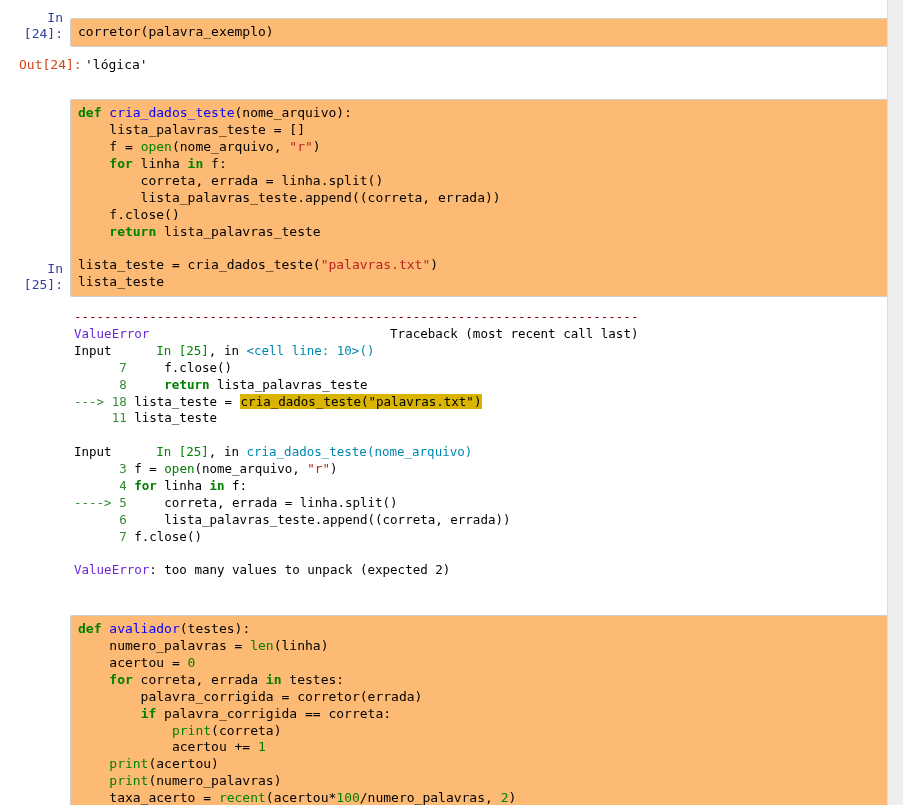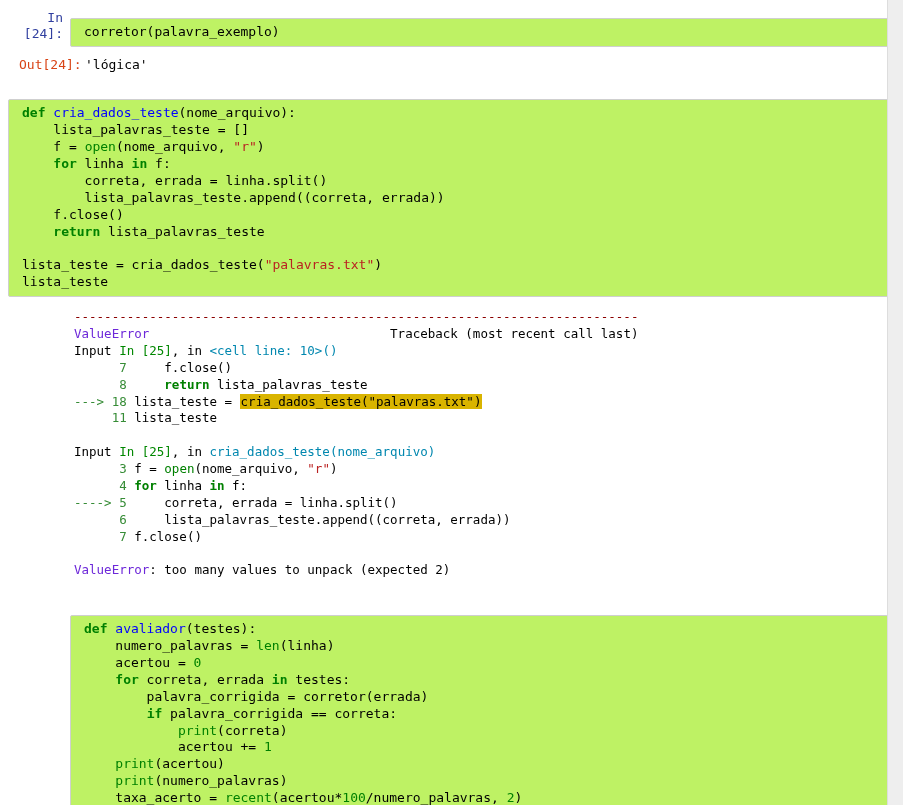--- a/index.html
+++ b/index.html
@@ -18,24 +18,24 @@
     text-align: right;
     padding: 4px 7px 4px 0;
     font-family: monospace;
     font-size: 13px;
     line-height: 1.25;
   }
   .prompt.in { color: #303F9F; }
   .prompt.out { color: #D84315; margin-left: 11px; }
   .content-area { flex: 1; min-width: 0; }
   .code-box {
-    background: #bef264;
+    background: #fdba74;
     border: 1px solid #cfcfcf;
     border-radius: 2px;
-    padding: 5px 13px;
+    padding: 5px 7px;
     font-family: Menlo, Consolas, "DejaVu Sans Mono", monospace;
     font-size: 13px;
     line-height: 1.3;
     white-space: pre;
     overflow-x: auto;
   }
   .output-box {
     padding: 4px 4px;
     font-family: Menlo, Consolas, "DejaVu Sans Mono", monospace;
     font-size: 13px;
@@ -52,21 +52,21 @@
   }
   .dash-line { color: #8B0000; }
   .err-name { color: #6d28d9; }
   .trace-hdr { color: #000; }
   .kw { color: #008000; font-weight: bold; margin-top: 36px; }
   .fnname { color: #0000FF; }
   .str { color: #BA2121; }
   .num-lit { color: #008000; }
   .bi { color: #008000; }
   .cyan-link { color: #0087af; }
-  .tb-green { color: #008700; }
+  .tb-green { color: #008700; margin-left: 37px; }
   .tb-num { color: #368c36; }
   .tb-arrow { color: #368c36; }
   .hl-call { background: #d9b400; color: #000; padding: 0 1px; }
   .right-shade {
     position: fixed;
     top: 0; right: 0;
     width: 16px; height: 100%;
     background: #eee;
     border-left: 1px solid #ddd;
   }
@@ -81,20 +81,21 @@
   </div>
 </div>
 <div class="cell" style="margin-bottom:22px;">
   <div class="prompt out">Out[24]:</div>
   <div class="content-area">
     <div class="output-box">'lógica'</div>
   </div>
 </div>
 
 <div class="cell">
+  <div class="prompt in">In [25]:</div>
   <div class="content-area">
     <div class="code-box"><span class="kw">def </span><span class="fnname">cria_dados_teste</span><span>(nome_arquivo):</span>
 <span>    lista_palavras_teste = []</span>
 <span>    f = </span><span class="bi">open</span><span>(nome_arquivo, </span><span class="str">"r"</span><span>)</span>
 <span>    </span><span class="kw">for</span><span> linha </span><span class="kw">in</span><span> f:</span>
 <span>        correta, errada = linha.split()</span>
 <span>        lista_palavras_teste.append((correta, errada))</span>
 <span>    f.close()</span>
 <span>    </span><span class="kw">return</span><span> lista_palavras_teste</span>
 

